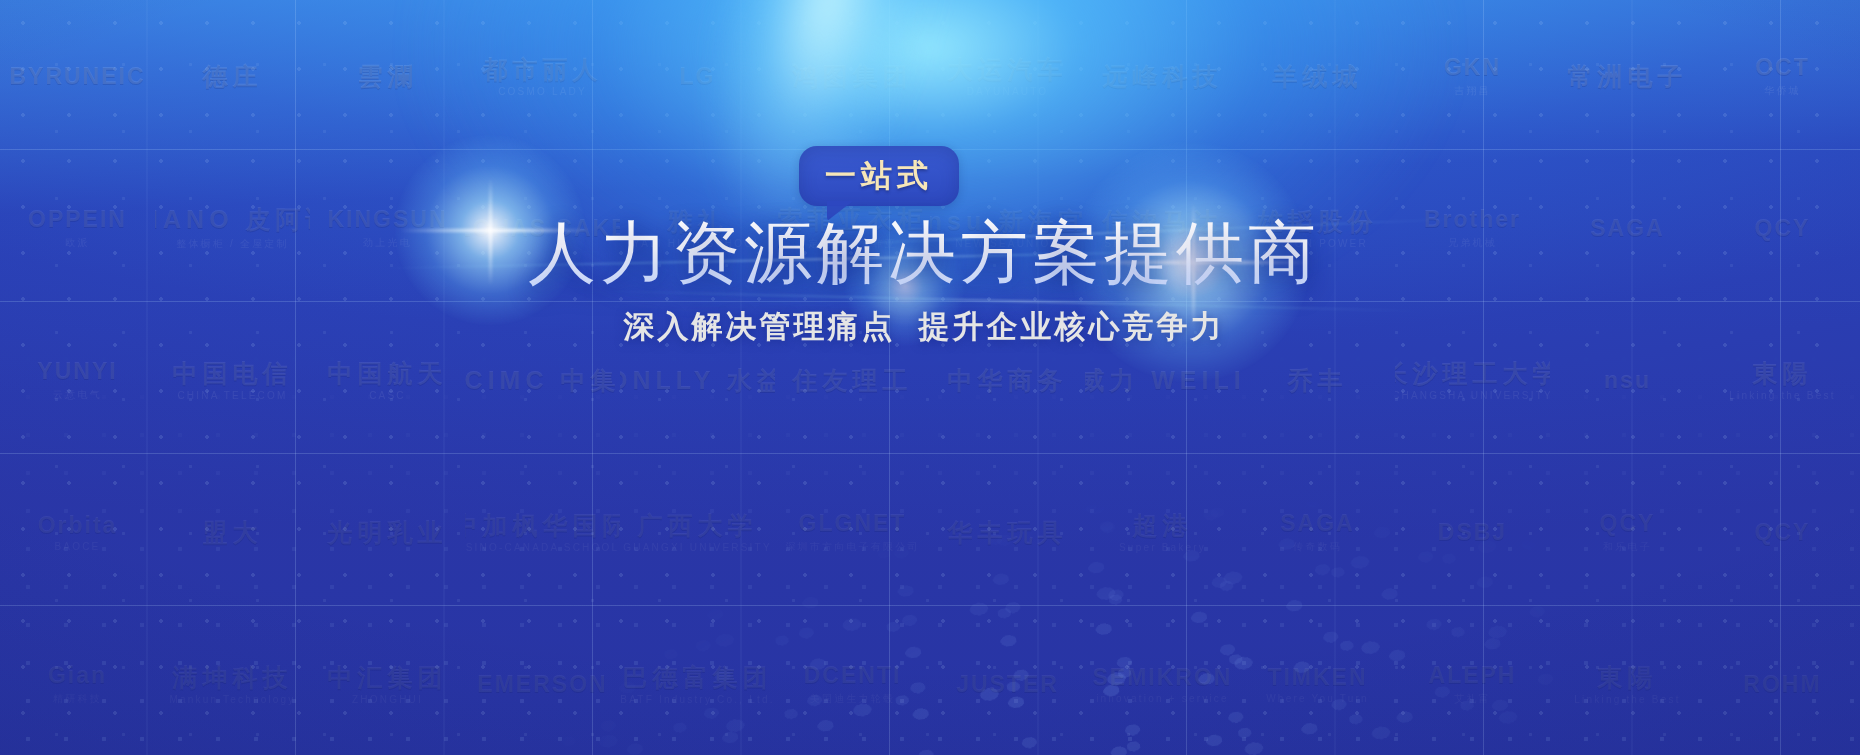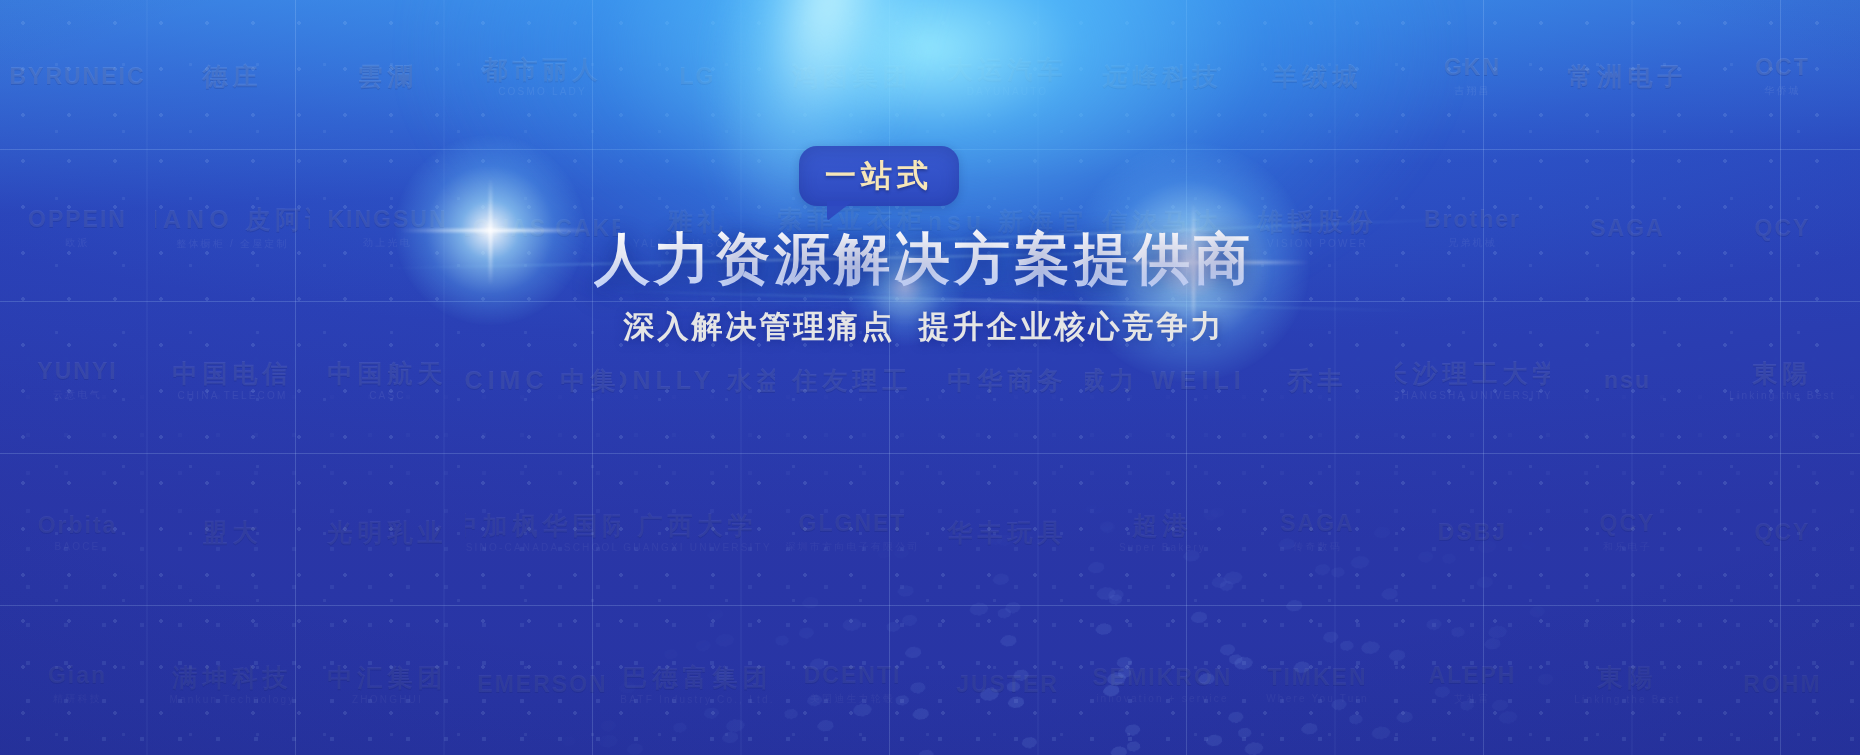--- a/index.html
+++ b/index.html
@@ -203,23 +203,23 @@
     position:absolute;
     left:28px; bottom:-15px;
     width:0; height:0;
     border-left:0 solid transparent;
     border-right:26px solid transparent;
     border-top:20px solid rgba(46,72,192,.92);
     border-bottom-left-radius:4px;
   }
 
   .title{
-    margin-top:20px;
-    font-size:56px;
-    font-weight:bold;
+    margin-top:6px;
+    font-size:68px;
+    font-weight:normal;
     letter-spacing:4px;
     line-height:1.18;
     white-space:nowrap;
     color:#ffffff;
     background:linear-gradient(180deg,#ffffff 0%,#ffffff 46%,#e3ecff 72%,#c9daff 100%);
     -webkit-background-clip:text;
             background-clip:text;
     -webkit-text-fill-color:transparent;
     text-shadow:0 6px 26px rgba(20,40,140,.45);
     filter:drop-shadow(0 3px 10px rgba(16,34,120,.45));

